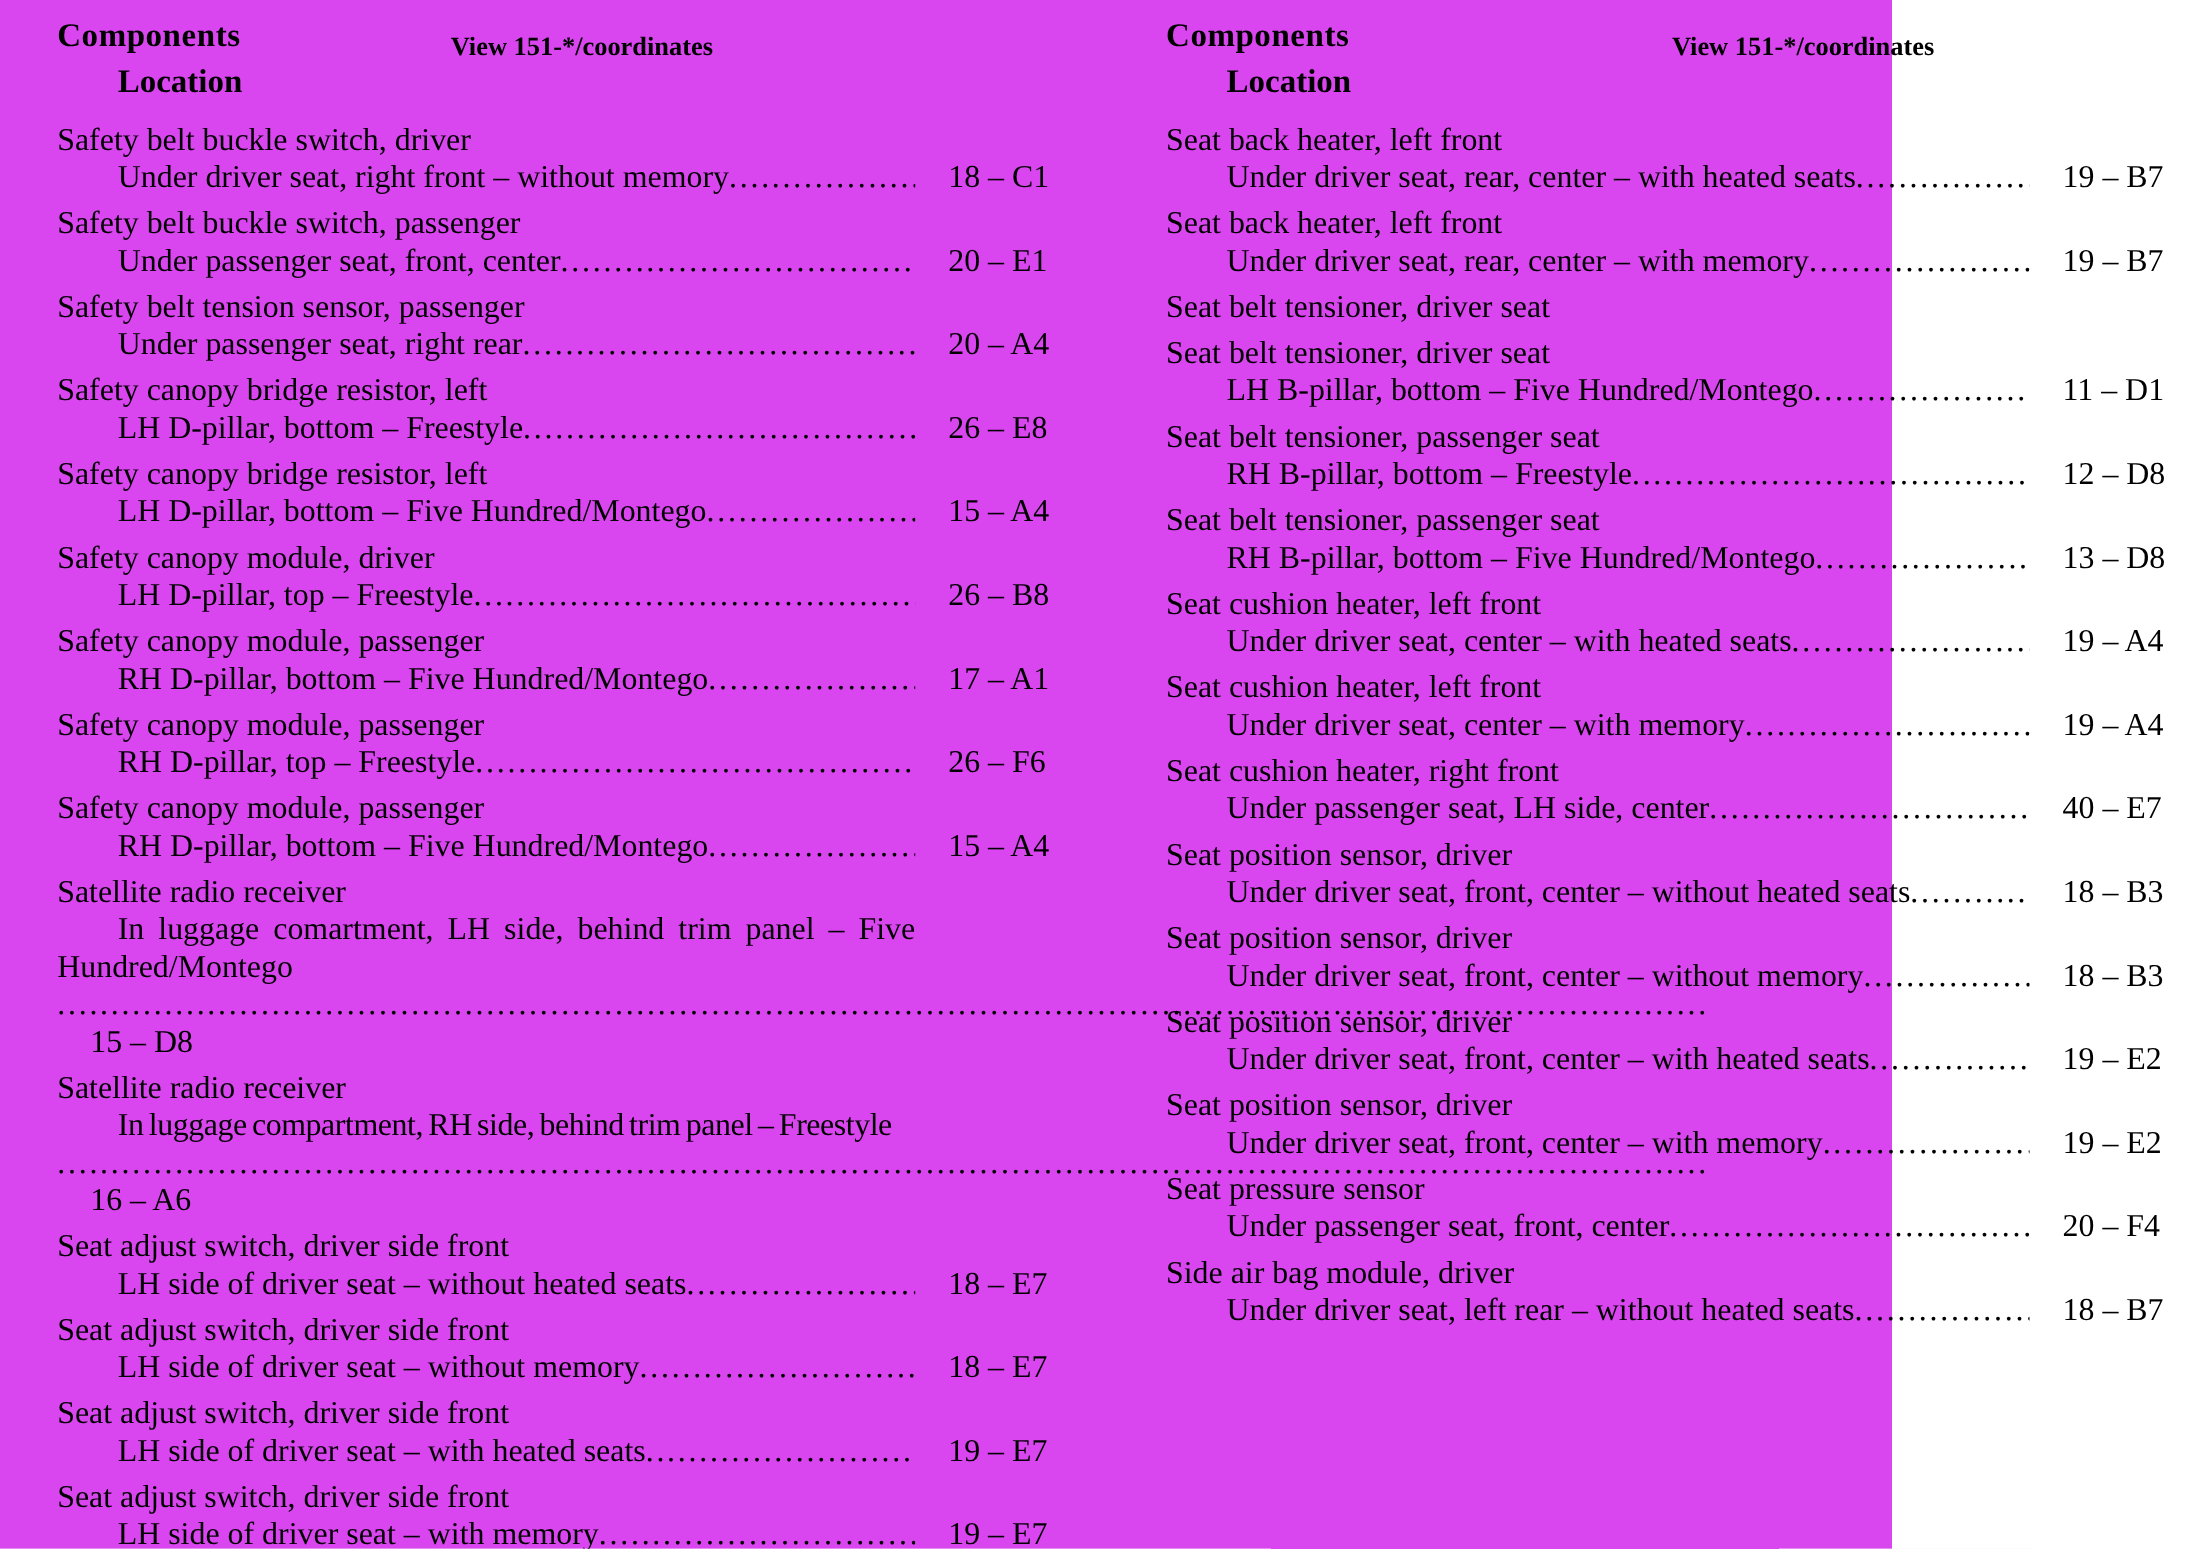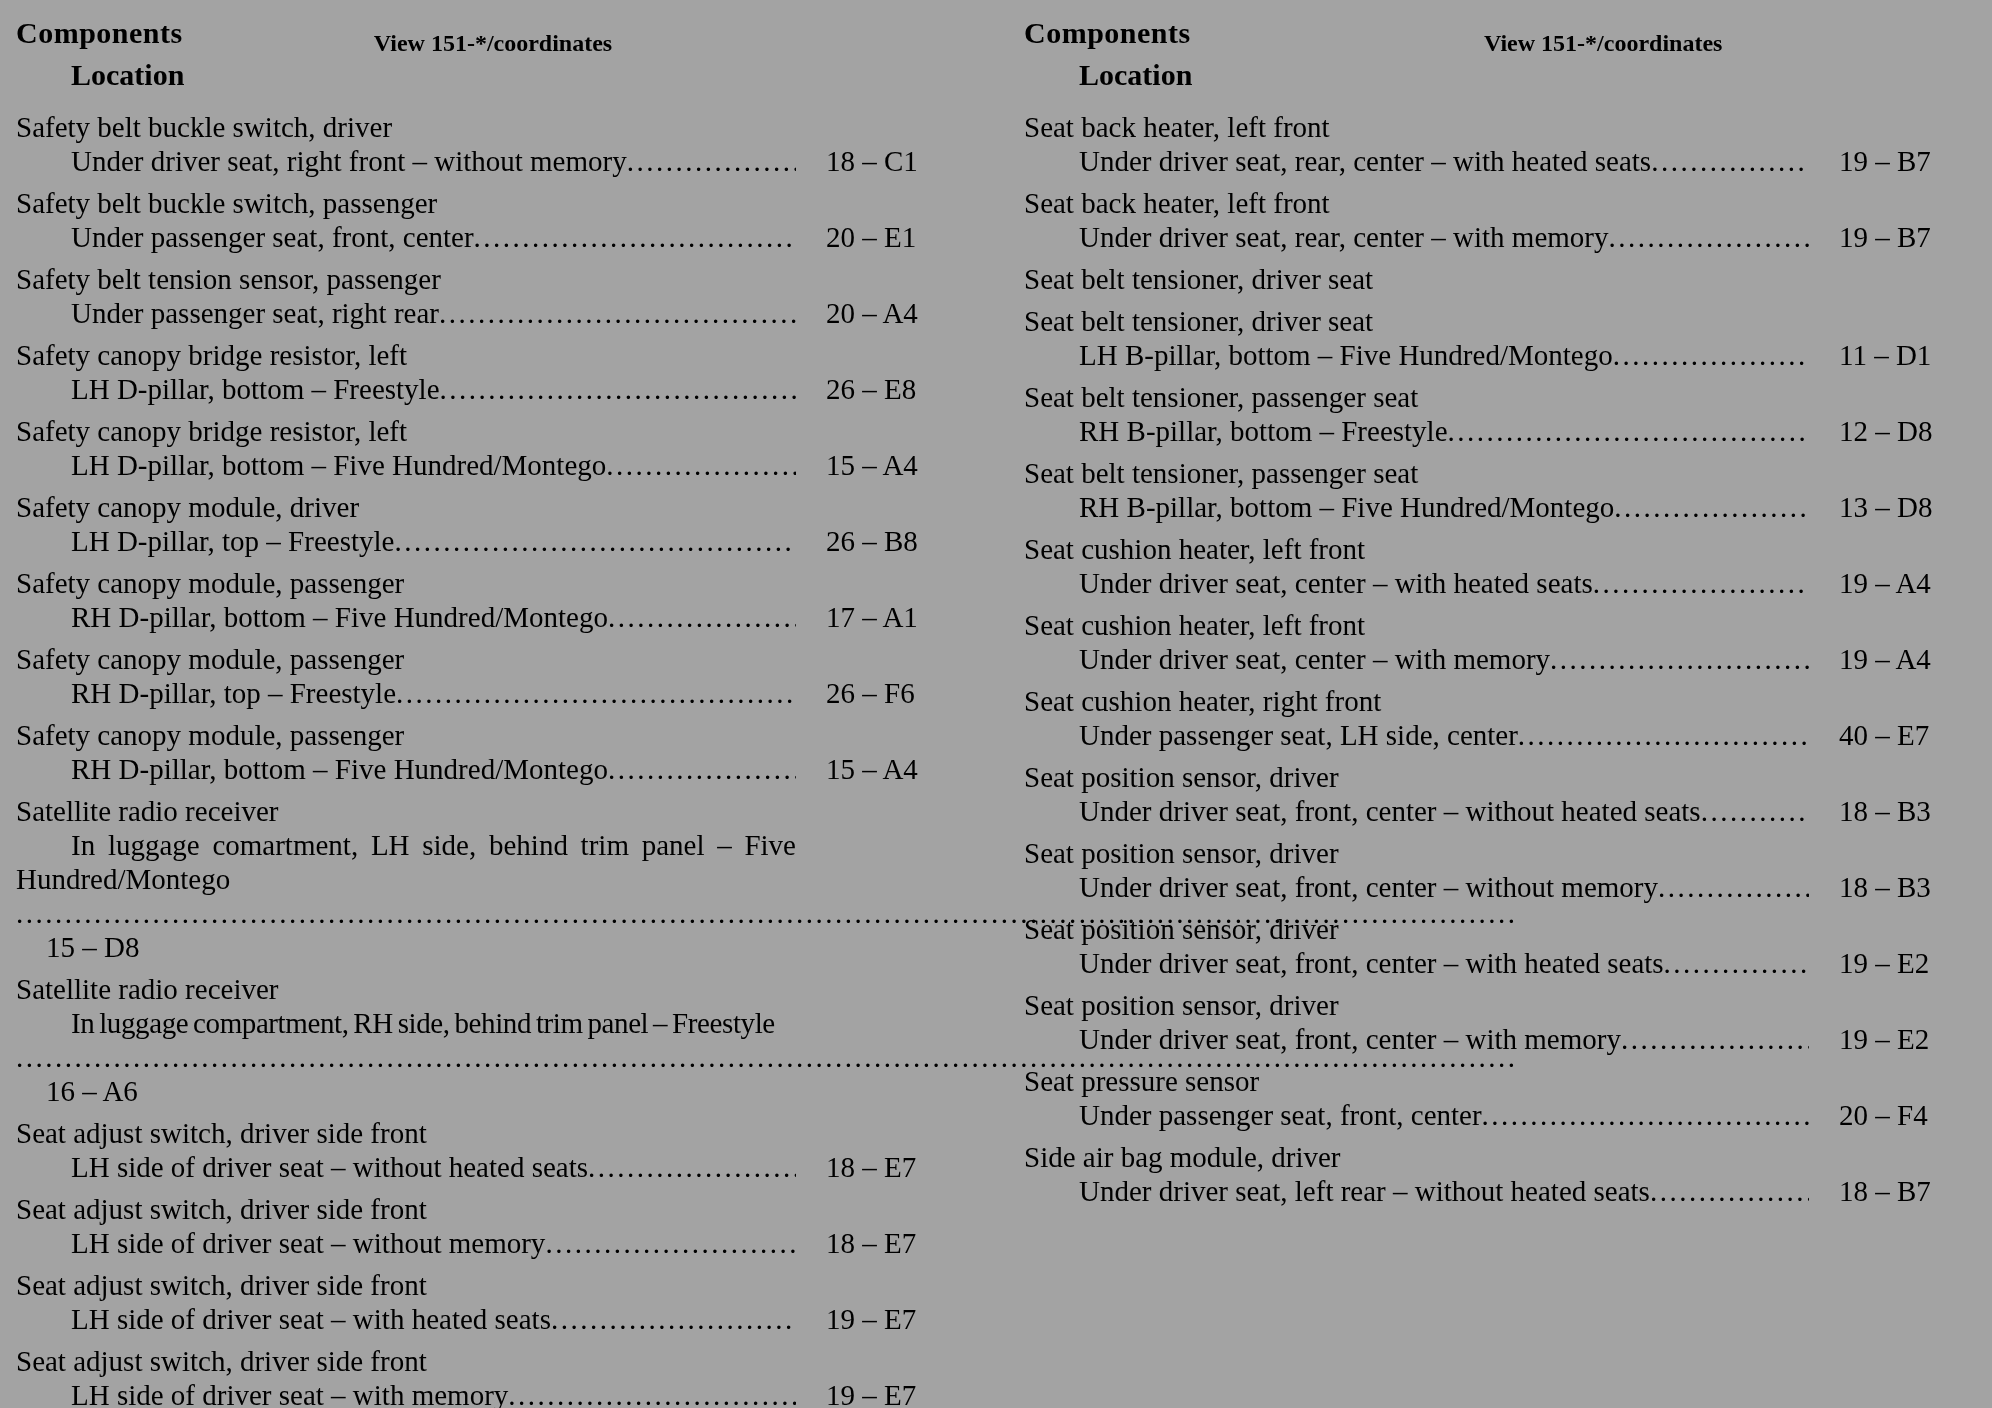--- a/index.html
+++ b/index.html
@@ -5,27 +5,27 @@
   html, body {
     margin: 0;
     padding: 0;
     background: #ffffff;
     width: 1992px;
     height: 1408px;
     overflow: hidden;
   }
   .page {
     box-sizing: border-box;
-    width: 1992px;
+    width: 1720px;
     height: 1408px;
-    padding: 14px 0 0 16px;
+    padding: 14px 0 0 52px;
     display: flex;
     font-family: "Liberation Serif", "DejaVu Serif", serif;
     color: #000;
-    background: #a3a3a3;
+    background: #d946ef;
   }
   .column {
     flex: none;
     display: block;
   }
   .column.col-0 { width: 900px; margin-right: 108px; }
   .column.col-1 { width: 905px; }
 
   .col-header {
     position: relative;

